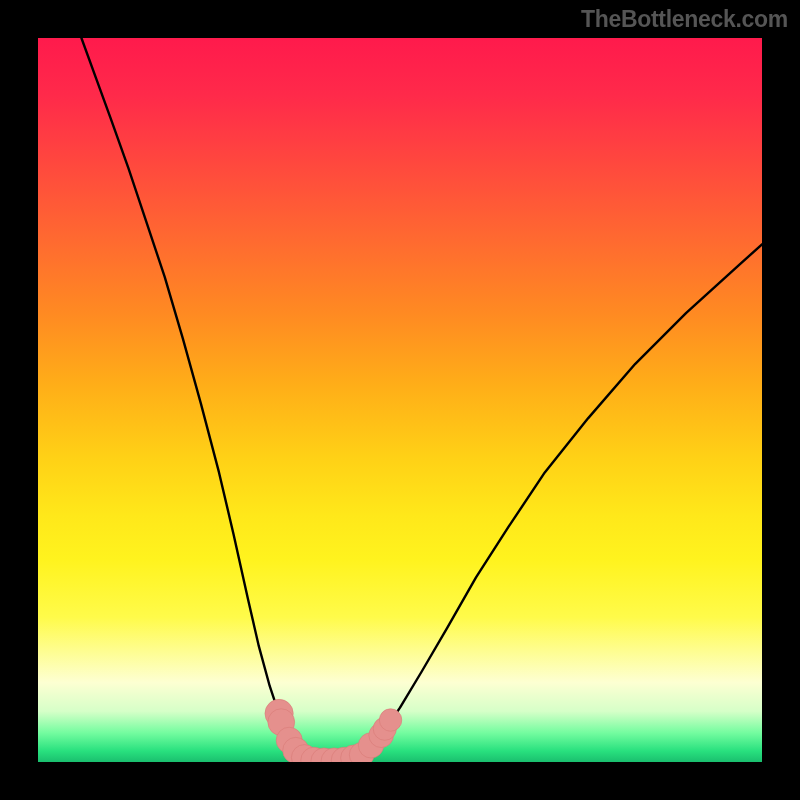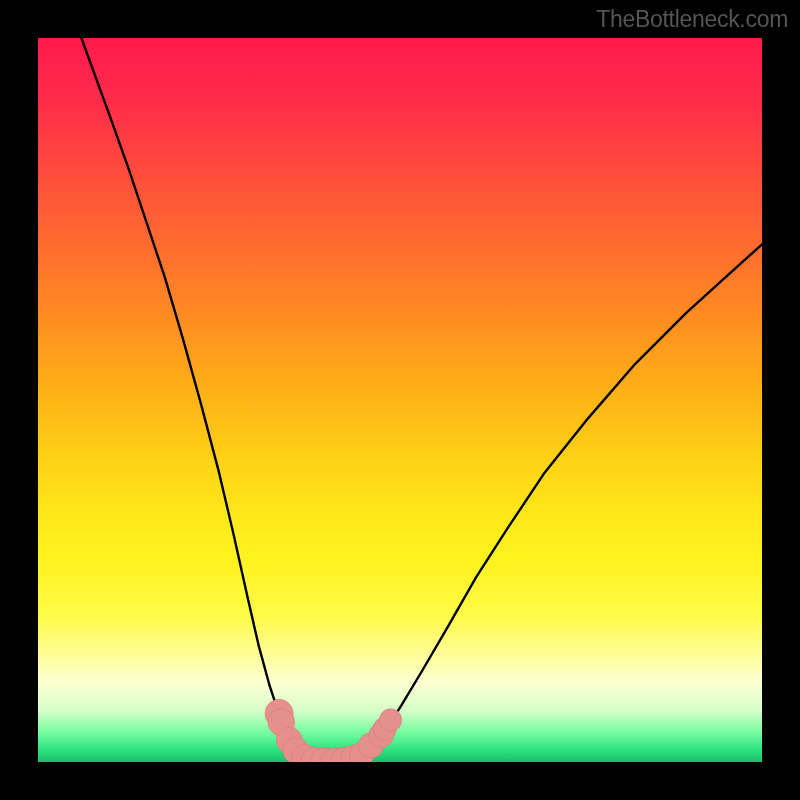--- a/index.html
+++ b/index.html
@@ -54,21 +54,21 @@
     inset: 0;
     width: 100%;
     height: 100%;
   }
   .watermark {
     position: absolute;
     top: 6px;
     right: 12px;
     color: #555;
     font-size: 23px;
-    font-weight: 400;
+    font-weight: 700;
     letter-spacing: -0.3px;
   }
 </style>
 </head>
 <body>
 
 <div class="frame">
   <div class="plot-area">
     <div class="gradient-bg"></div>
     <svg class="curve-svg" viewBox="0 0 100 100" preserveAspectRatio="none">

